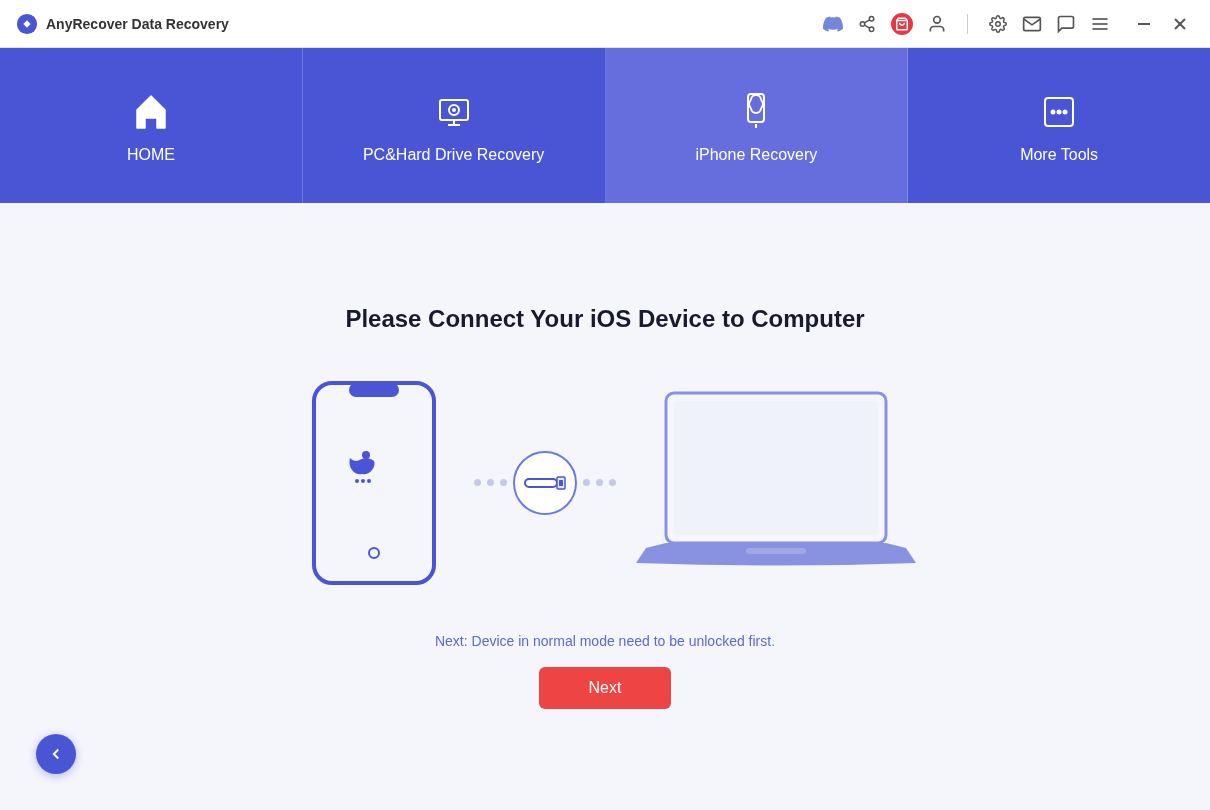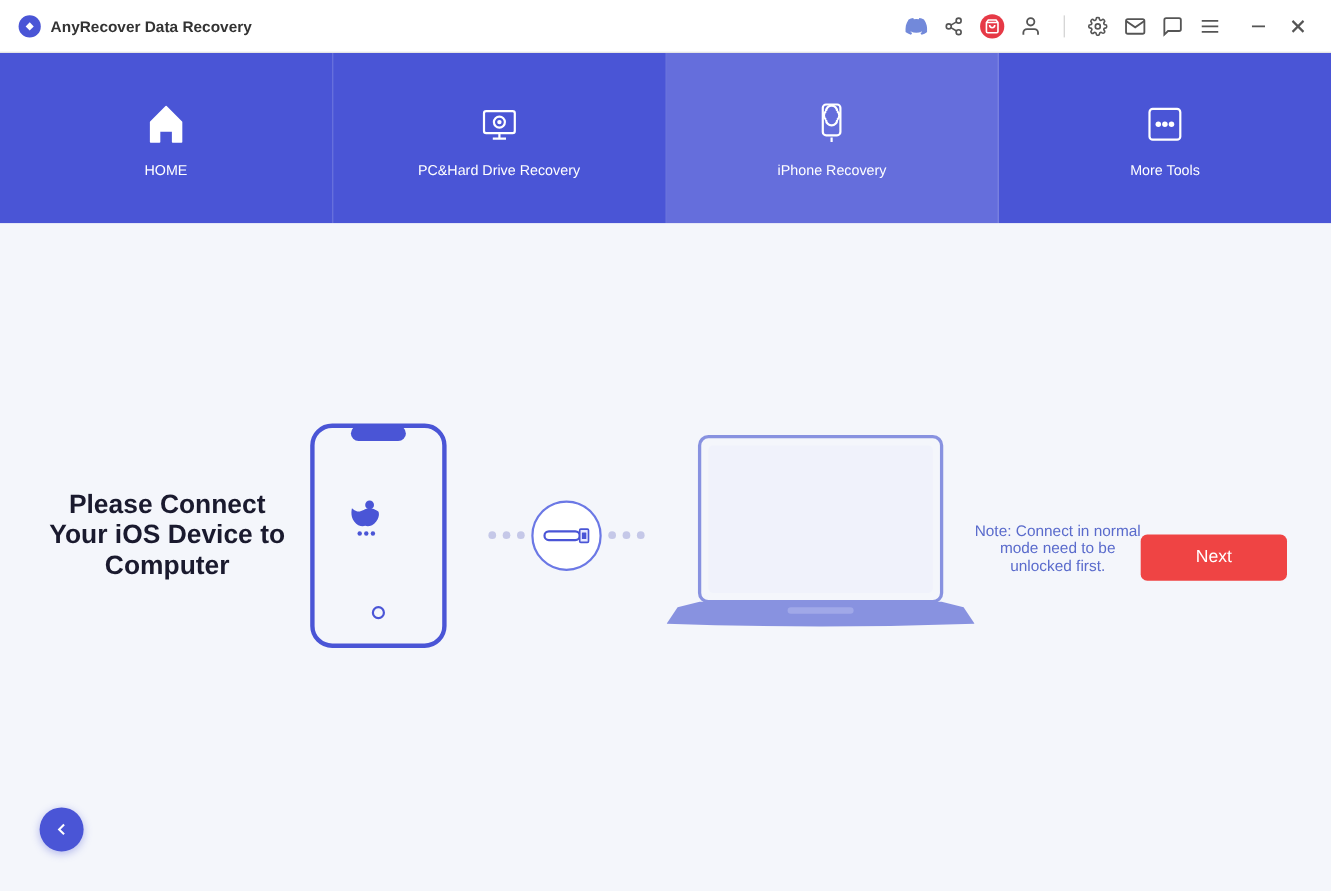--- a/index.html
+++ b/index.html
@@ -114,32 +114,32 @@
       color: #ffffff;
     }
     .nav-icon {
       width: 48px;
       height: 48px;
       display: flex;
       align-items: center;
       justify-content: center;
     }
     .nav-label {
-      font-size: 13px;
+      font-size: 16px;
       font-weight: 500;
       text-align: center;
       color: white;
     }
 
     
     .main-content {
       background: #f4f6fb;
       height: calc(810px - 48px - 155px);
       display: flex;
-      flex-direction: row;
+      flex-direction: column;
       align-items: center;
       justify-content: center;
       position: relative;
       padding: 30px 40px;
     }
 
     .connect-title {
       font-size: 24px;
       font-weight: 700;
       color: #1a1a2e;
@@ -401,21 +401,21 @@
 
       <rect x="30" y="20" width="220" height="150" rx="8" ry="8" fill="none" stroke="#8892e0" stroke-width="3"></rect>
       <rect x="38" y="28" width="204" height="134" rx="4" fill="#f0f2fb"></rect>
 
       <path d="M10 175 L30 170 L250 170 L270 175 L280 190 Q140 195 0 190 Z" fill="#8892e0"></path>
 
       <rect x="110" y="175" width="60" height="6" rx="3" fill="#a0a8e8"></rect>
     </svg>
   </div>
 
-  <p class="note-text">Note: Connect in normal mode need to be unlocked first.</p>
+  <p class="note-text">Next: Device in normal mode need to be unlocked first.</p>
   <button class="next-btn">Next</button>
 
   <div class="back-btn">
     <svg width="18" height="18" viewBox="0 0 24 24" fill="none" stroke="white" stroke-width="2.5">
       <polyline points="15 18 9 12 15 6"></polyline>
     </svg>
   </div>
 </div>
 
 </body></html>

